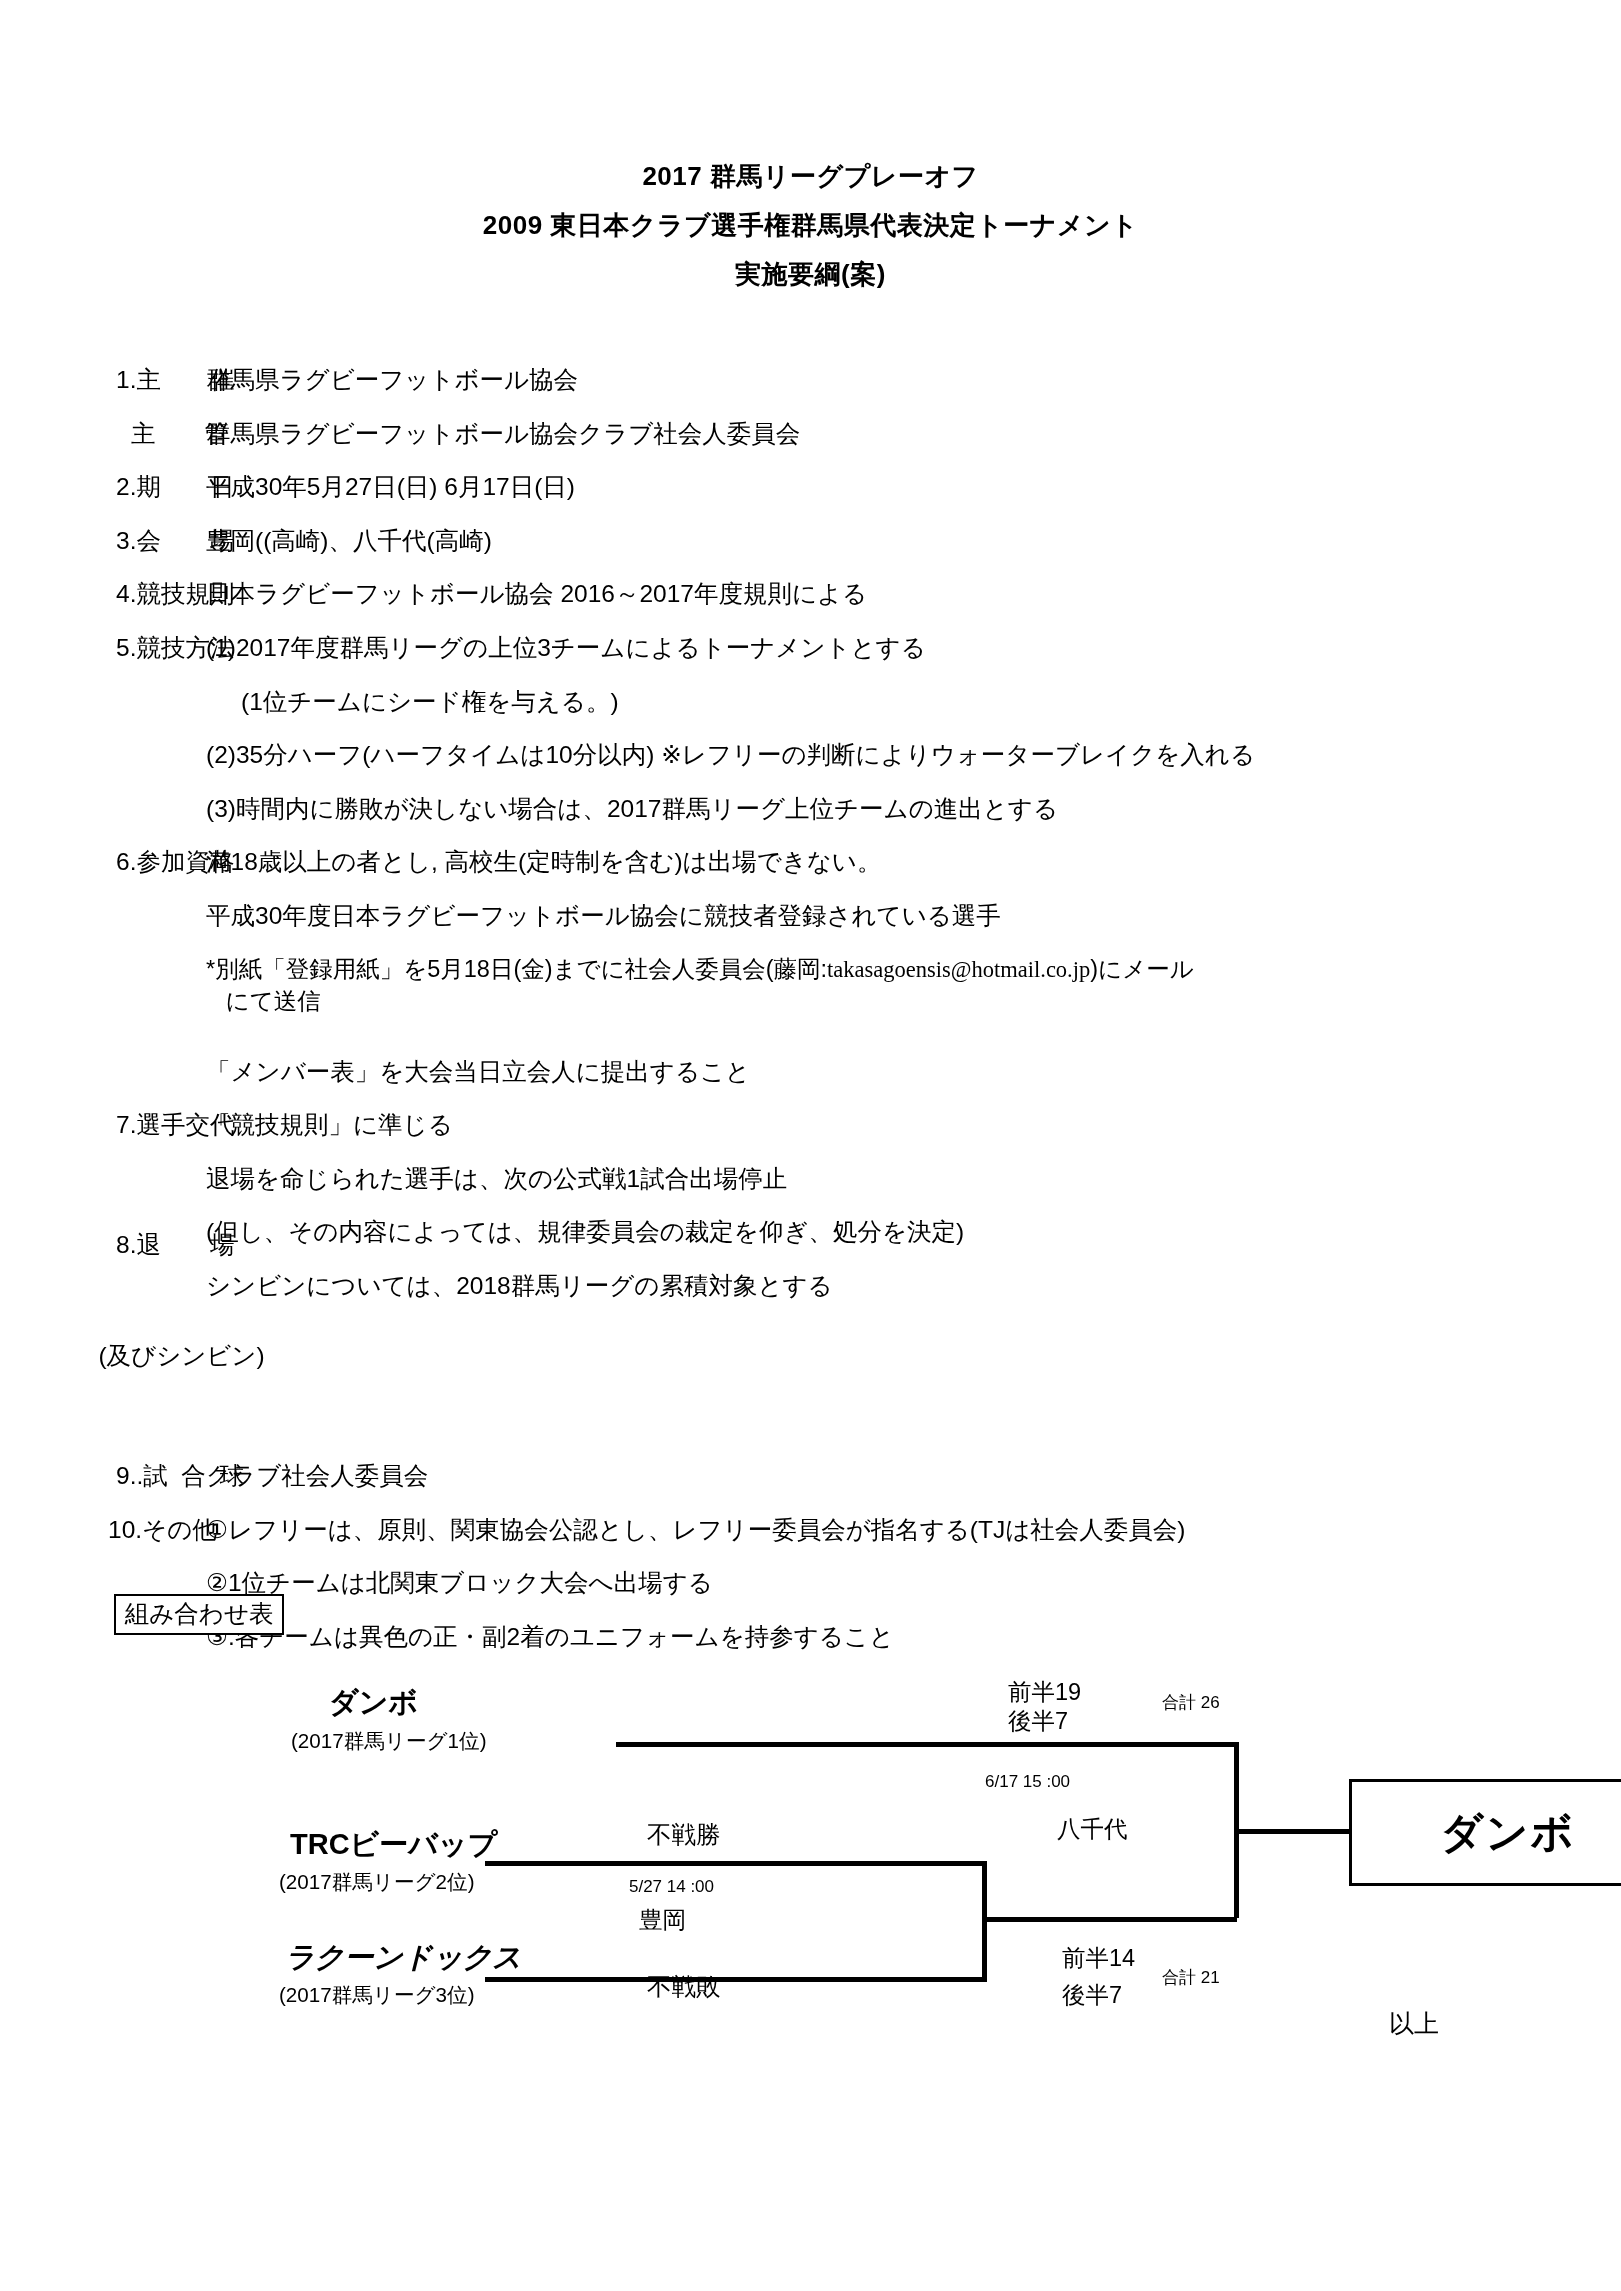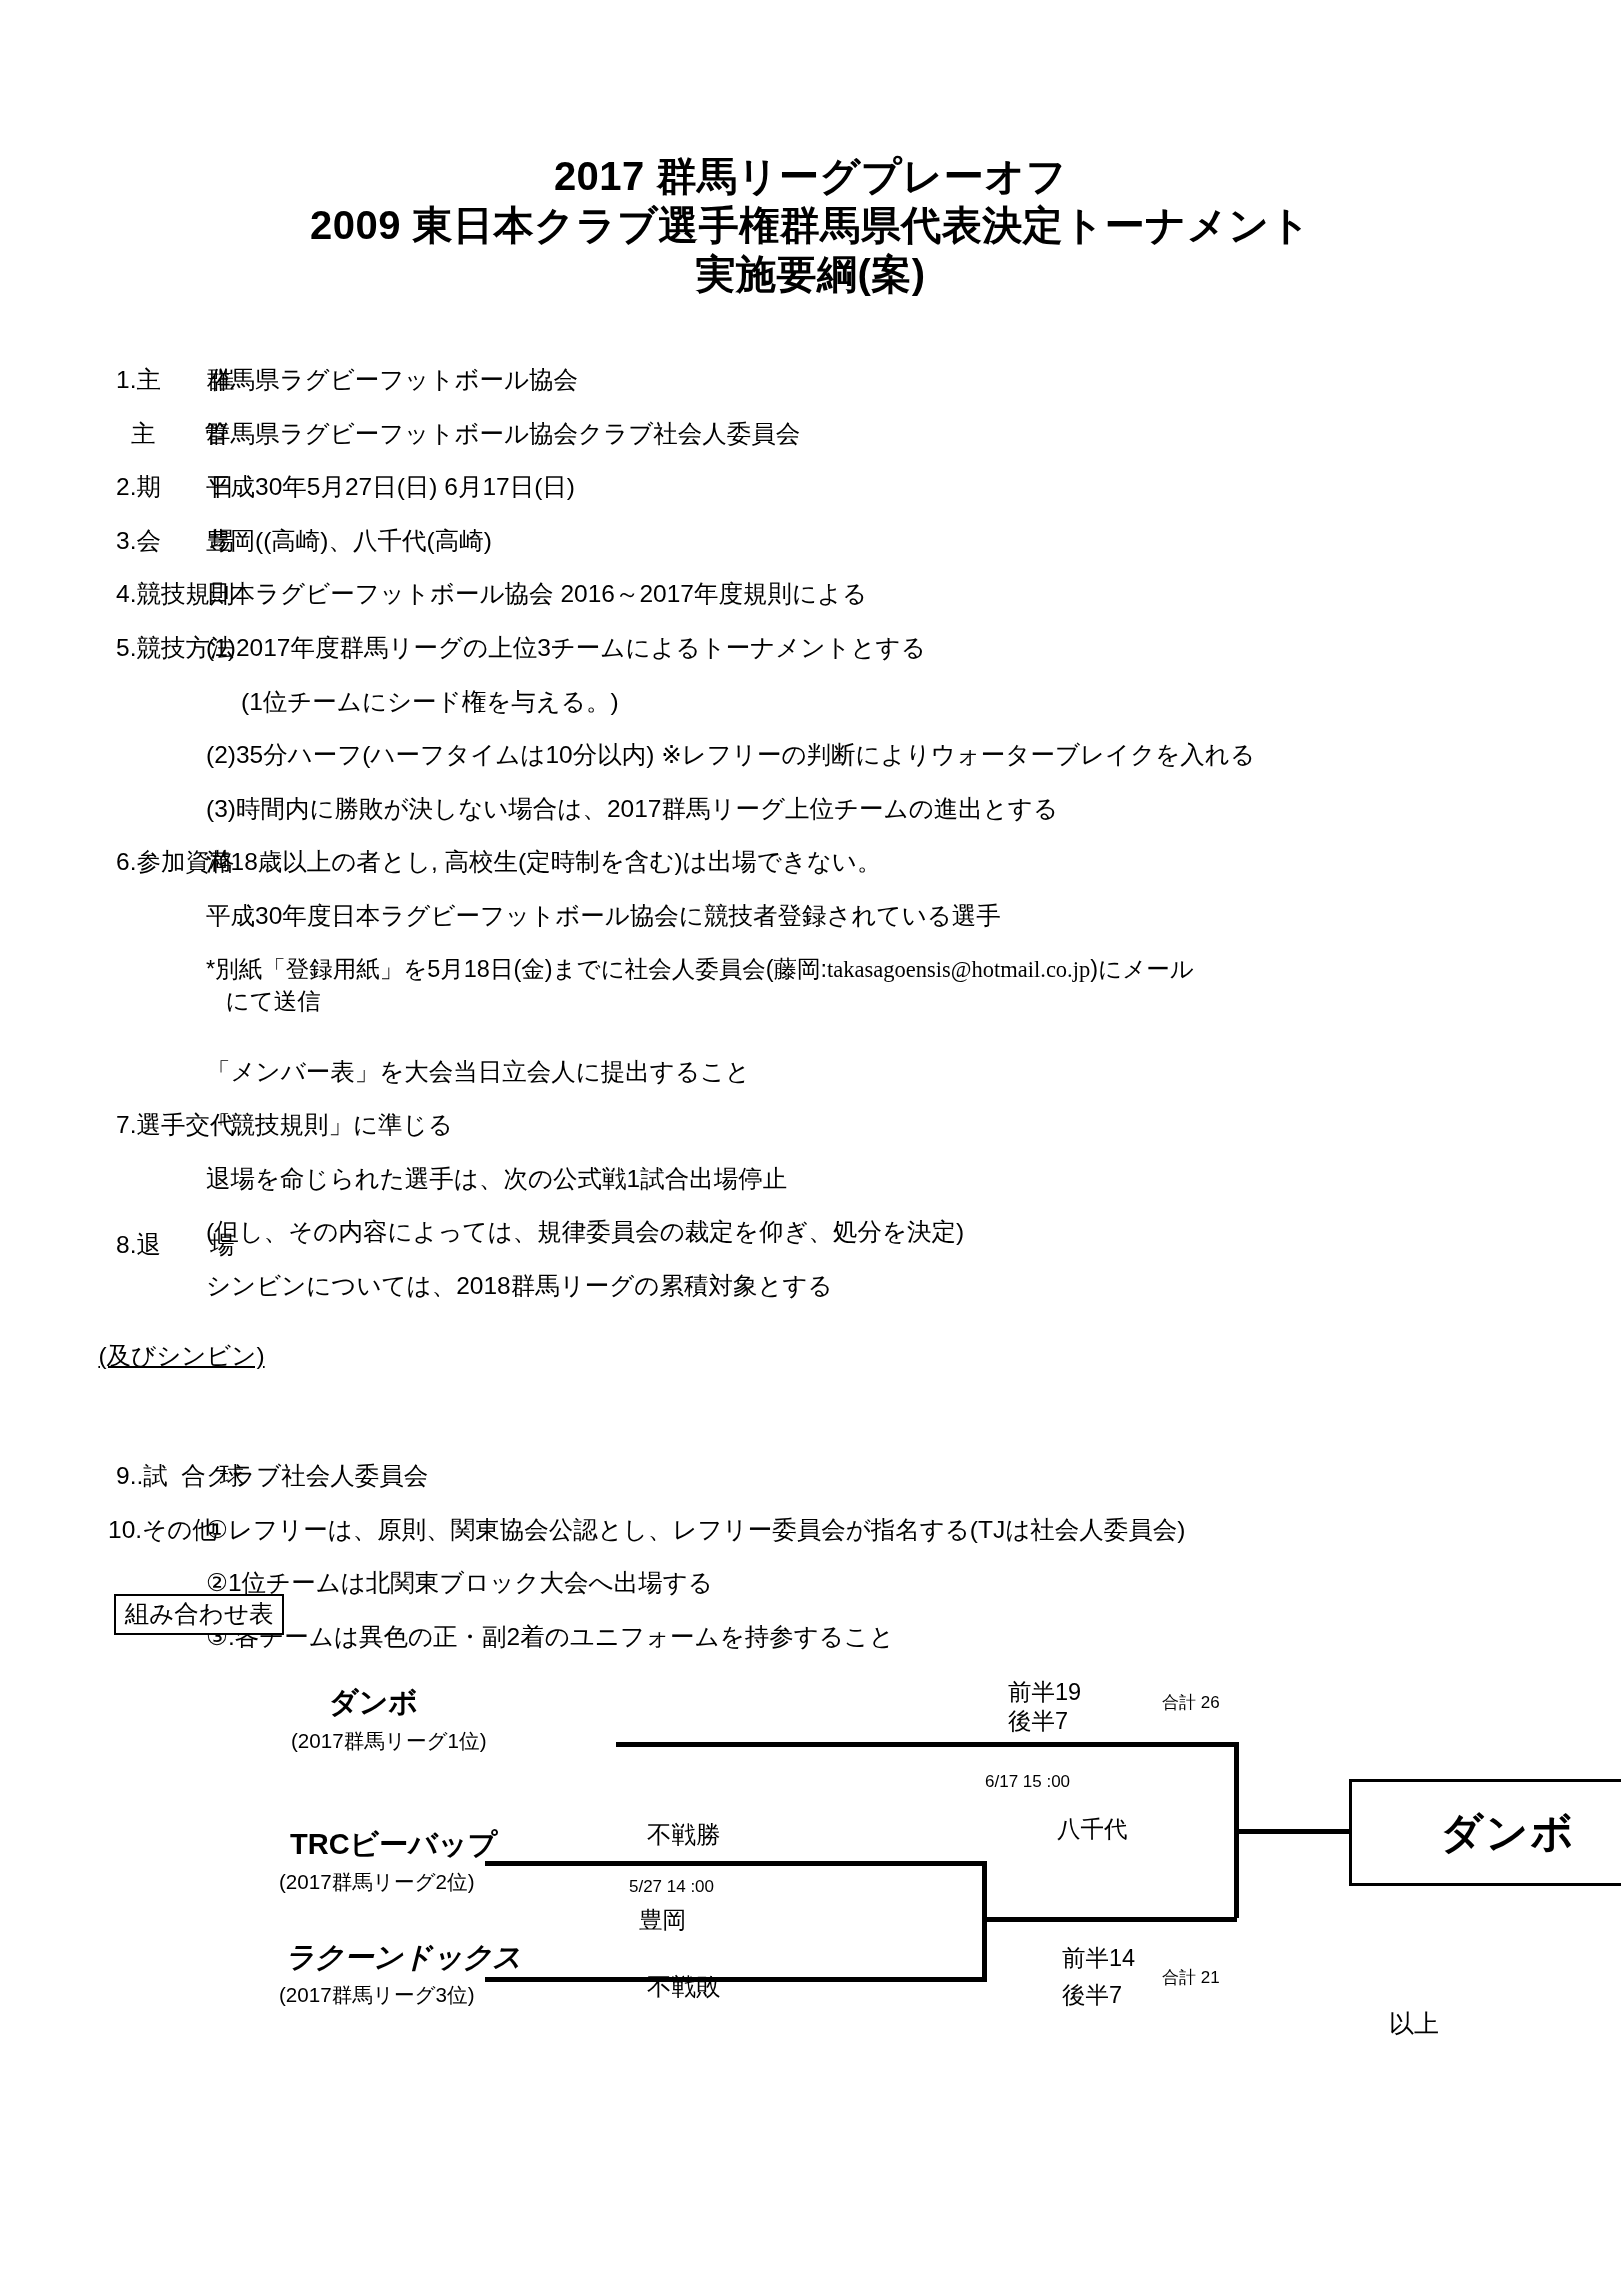--- a/index.html
+++ b/index.html
@@ -22,21 +22,21 @@
   
   .title-block {
     position: absolute;
     left: 0;
     top: 152px;
     width: 1621px;
     text-align: center;
   }
   .title-line {
     font-weight: bold;
-    font-size: 40px;
+    font-size: 26px;
     line-height: 49px;
     letter-spacing: 0.5px;
     white-space: nowrap;
   }
 
   
   .body-list {
     position: absolute;
     left: 0;
     top: 363px;
@@ -76,21 +76,20 @@
     padding-left: 116px;
     box-sizing: border-box;
     font-size: 24.5px;
     line-height: 33px;
     white-space: pre;
   }
   .label-stack .l2 {
     margin-top: 12.7px;
     margin-left: -17.6px;
     font-size: 24.5px;
-    text-decoration: underline;
   }
   .small-note {
     font-size: 23.5px;
     line-height: 32px;
   }
   .note-cont {
     padding-left: 19.6px;
     font-size: 23.5px;
     line-height: 30px;
   }

